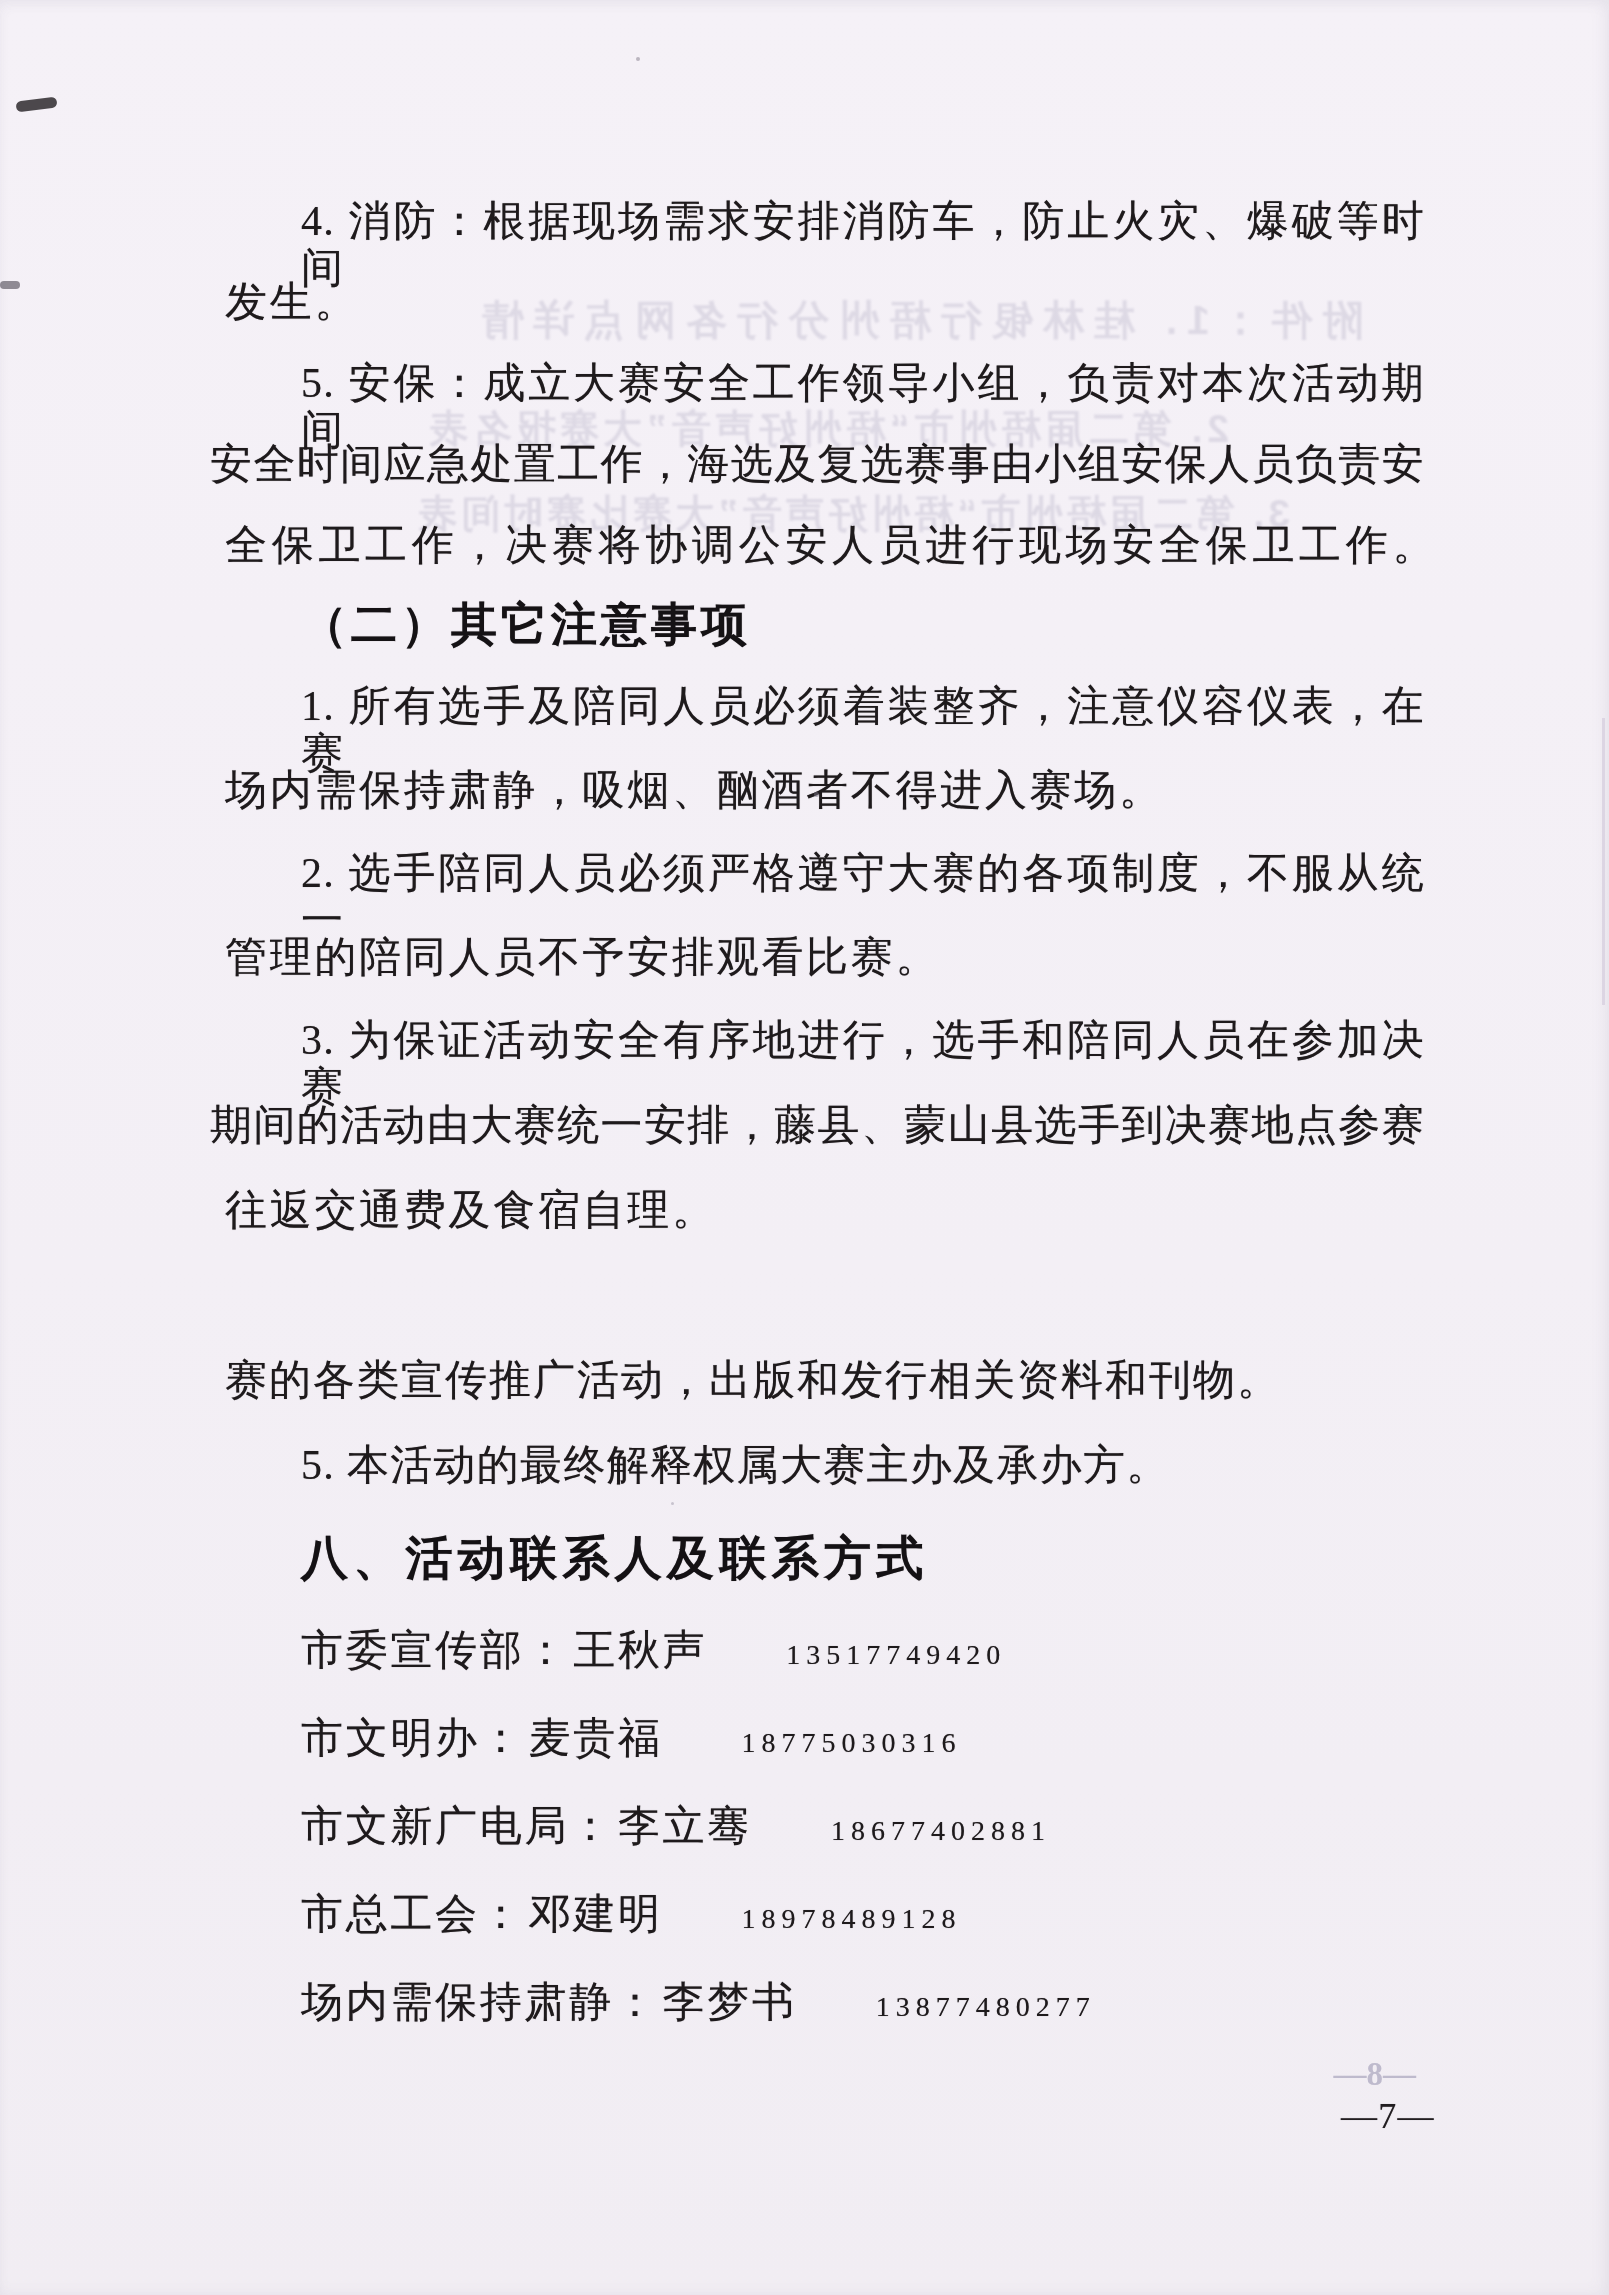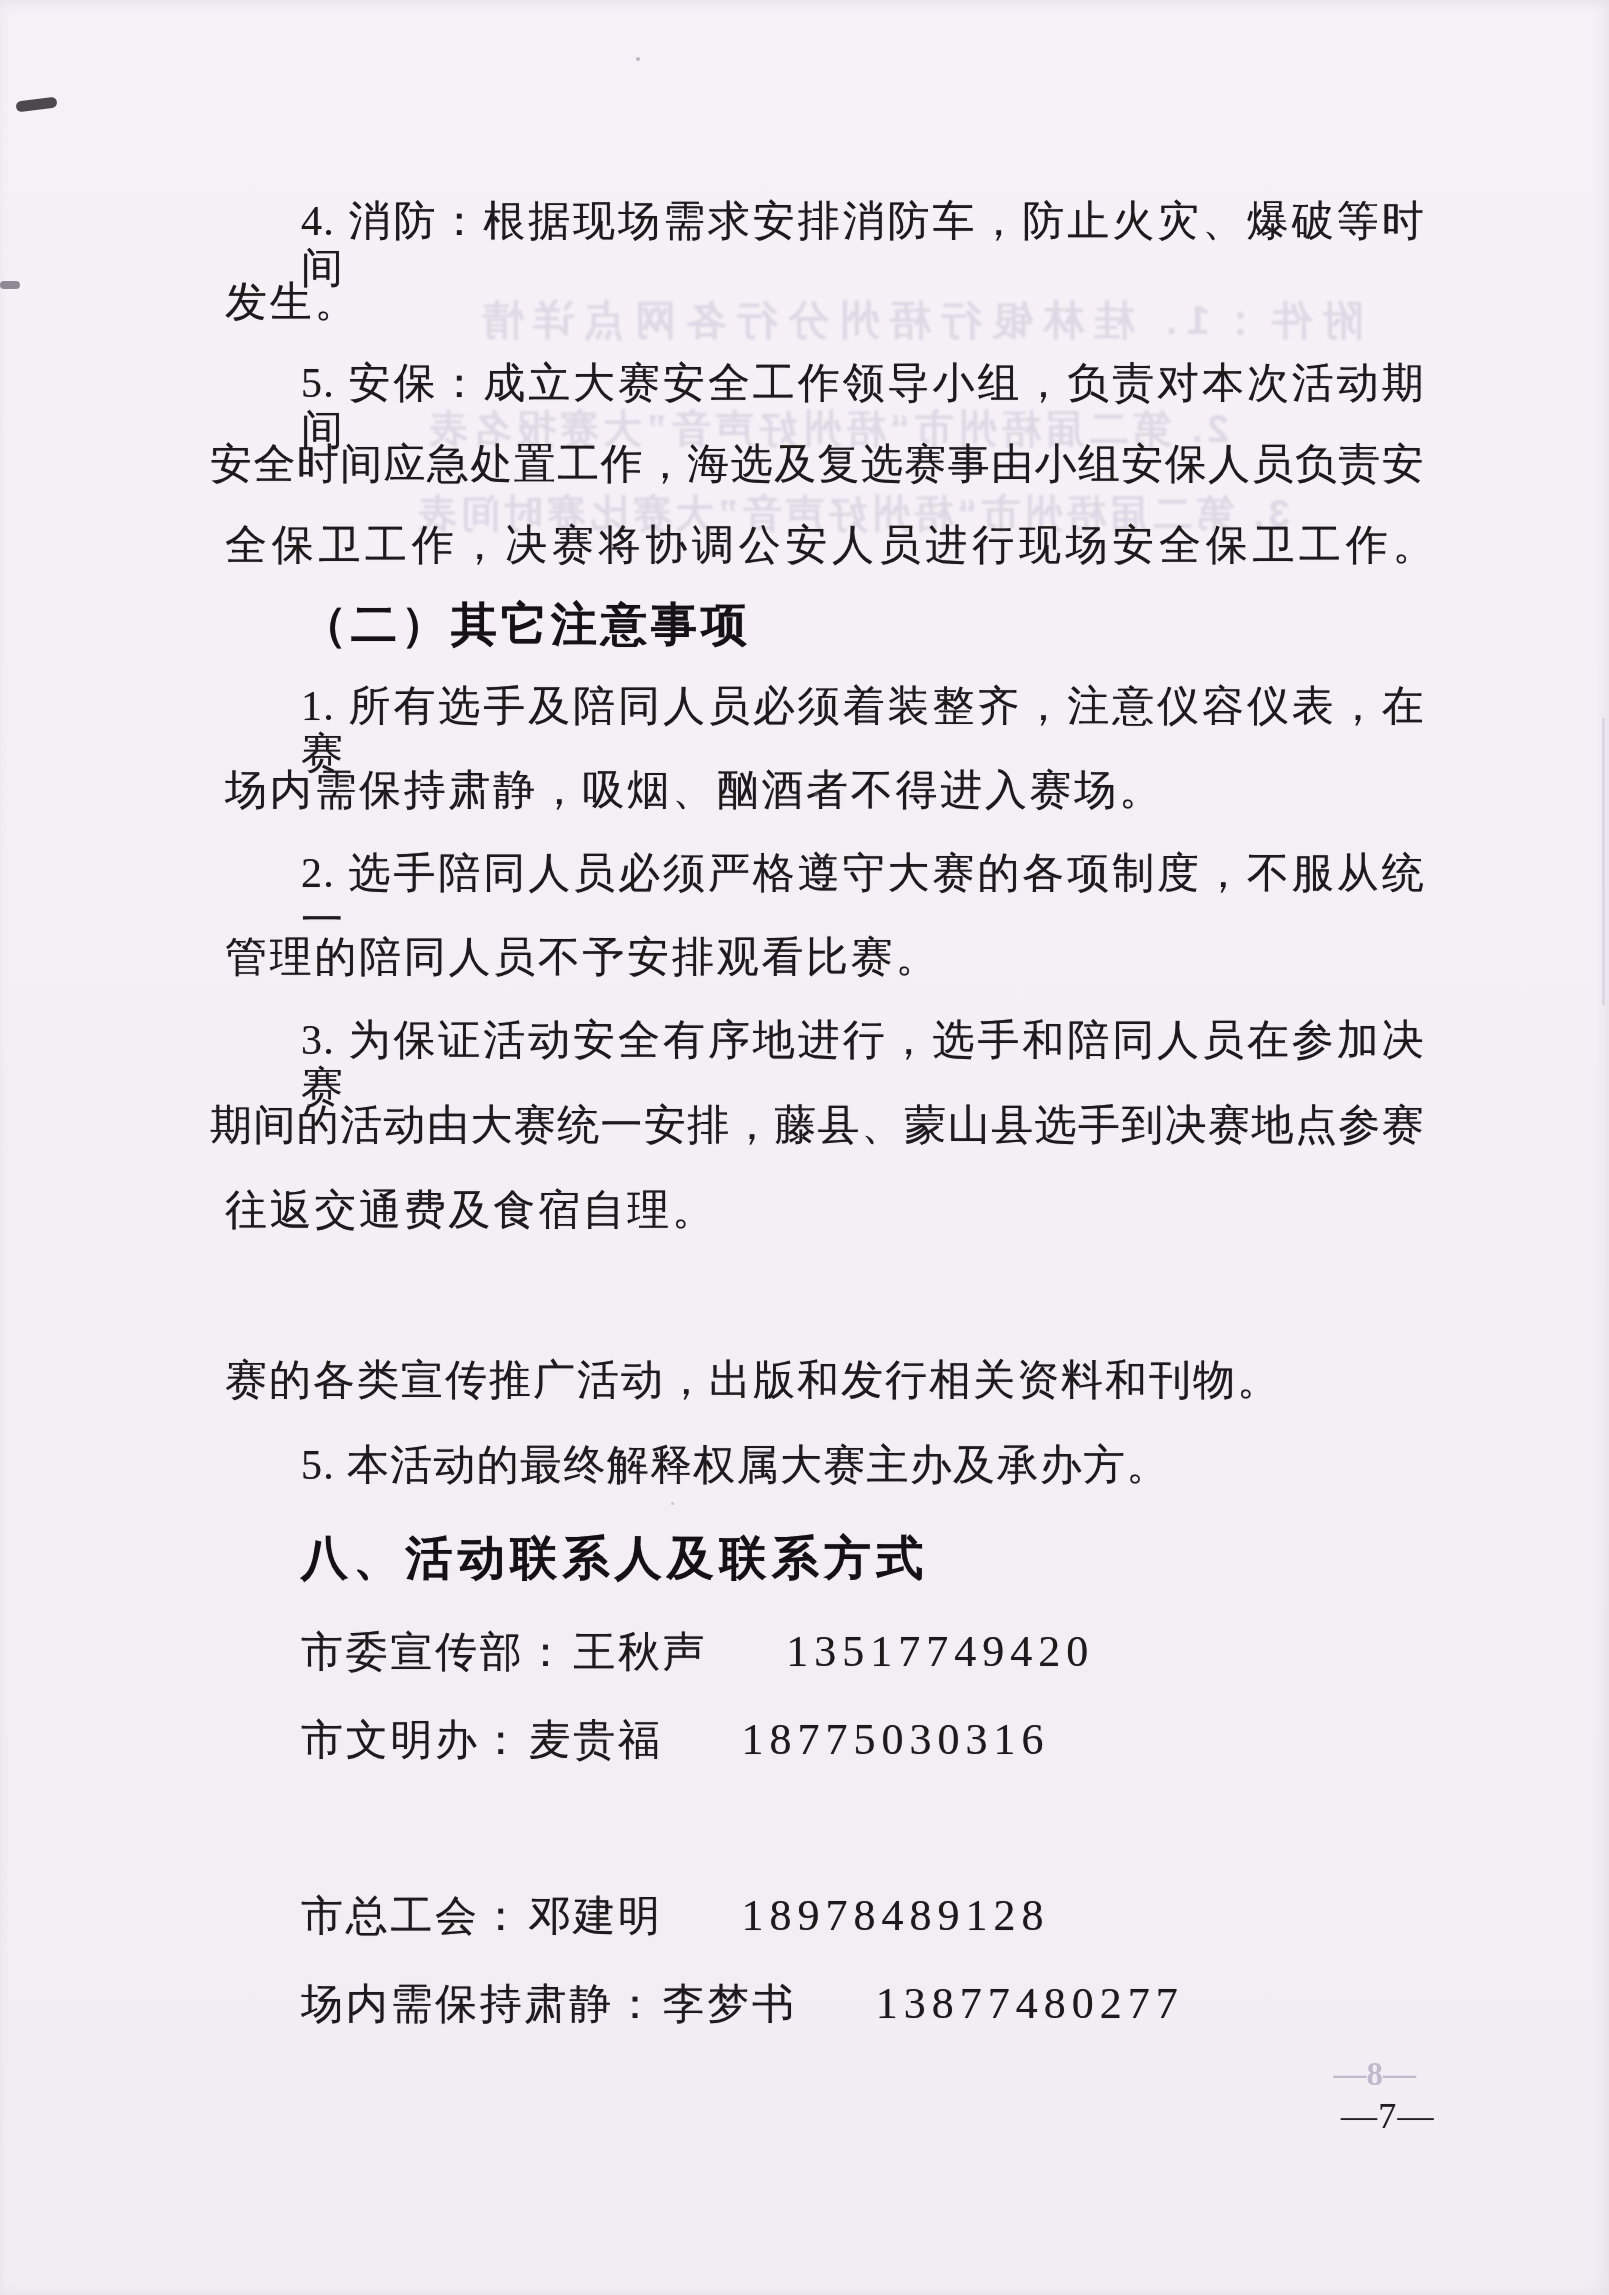--- a/index.html
+++ b/index.html
@@ -49,21 +49,21 @@
     font-family: "Liberation Sans", "DejaVu Sans", sans-serif;
     font-weight: 700;
     font-size: 47px;
     letter-spacing: 5.3px;
     color: #141114;
   }
   .contact { left: 301px; }
   .contact .nm { margin-left: 4px; }
   .contact .ph {
     margin-left: 79px;
-    font-size: 44px;
+    font-size: 28px;
     letter-spacing: 6px;
   }
   .pageno {
     position: absolute;
     left: 1341px;
     top: 2095px;
     font-size: 36px;
     letter-spacing: 1.3px;
     color: #211d20;
     text-shadow: 0 0 0.7px rgba(30,26,28,.5);
@@ -127,20 +127,23 @@
   <div class="ln start" style="top:1442px; letter-spacing:1.3px">5. 本活动的最终解释权属大赛主办及承办方。</div>
 
   <div class="ln h8" style="top:1532px">八、活动联系人及联系方式</div>
 
   <div class="ln contact" style="top:1627px">
     <span class="org">市委宣传部：</span><span class="nm">王秋声</span><span class="ph">13517749420</span>
   </div>
   <div class="ln contact" style="top:1715px">
     <span class="org">市文明办：</span><span class="nm">麦贵福</span><span class="ph">18775030316</span>
   </div>
+  <div class="ln contact" style="top:1803px">
+    <span class="org">市文新广电局：</span><span class="nm">李立骞</span><span class="ph">18677402881</span>
+  </div>
   <div class="ln contact" style="top:1891px">
     <span class="org">市总工会：</span><span class="nm">邓建明</span><span class="ph">18978489128</span>
   </div>
   <div class="ln contact" style="top:1979px">
     <span class="org">场内需保持肃静：</span><span class="nm">李梦书</span><span class="ph">13877480277</span>
   </div>
 
   <div class="pageno">—7—</div>
 
   <div class="art art-dash1"></div>

